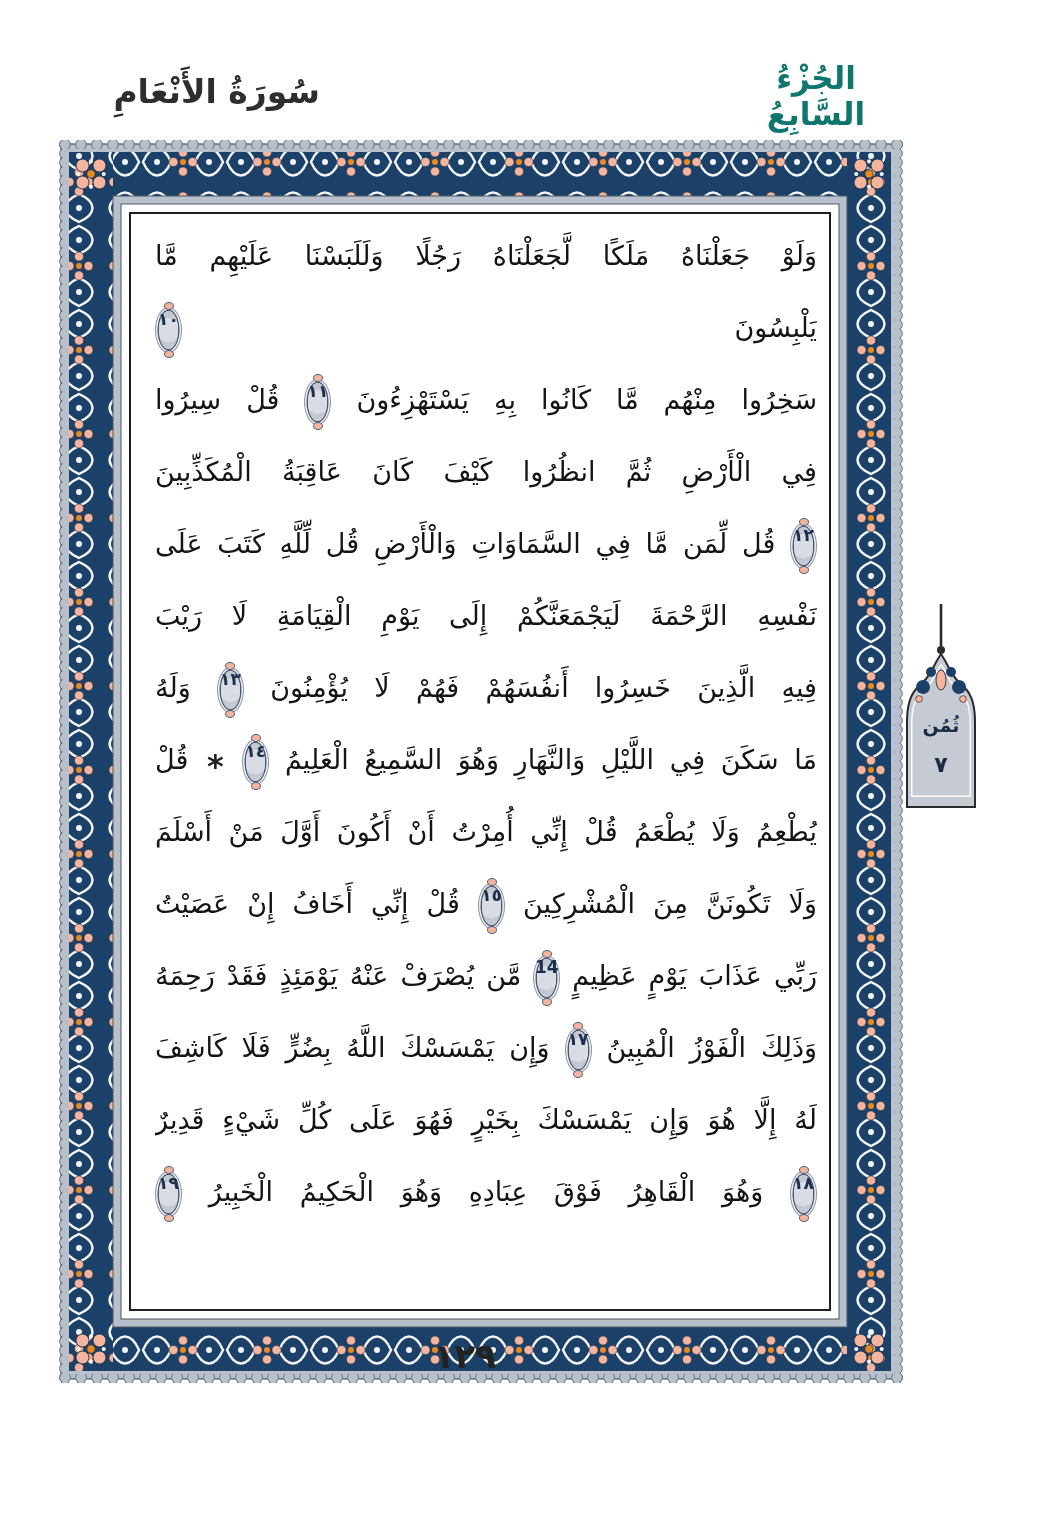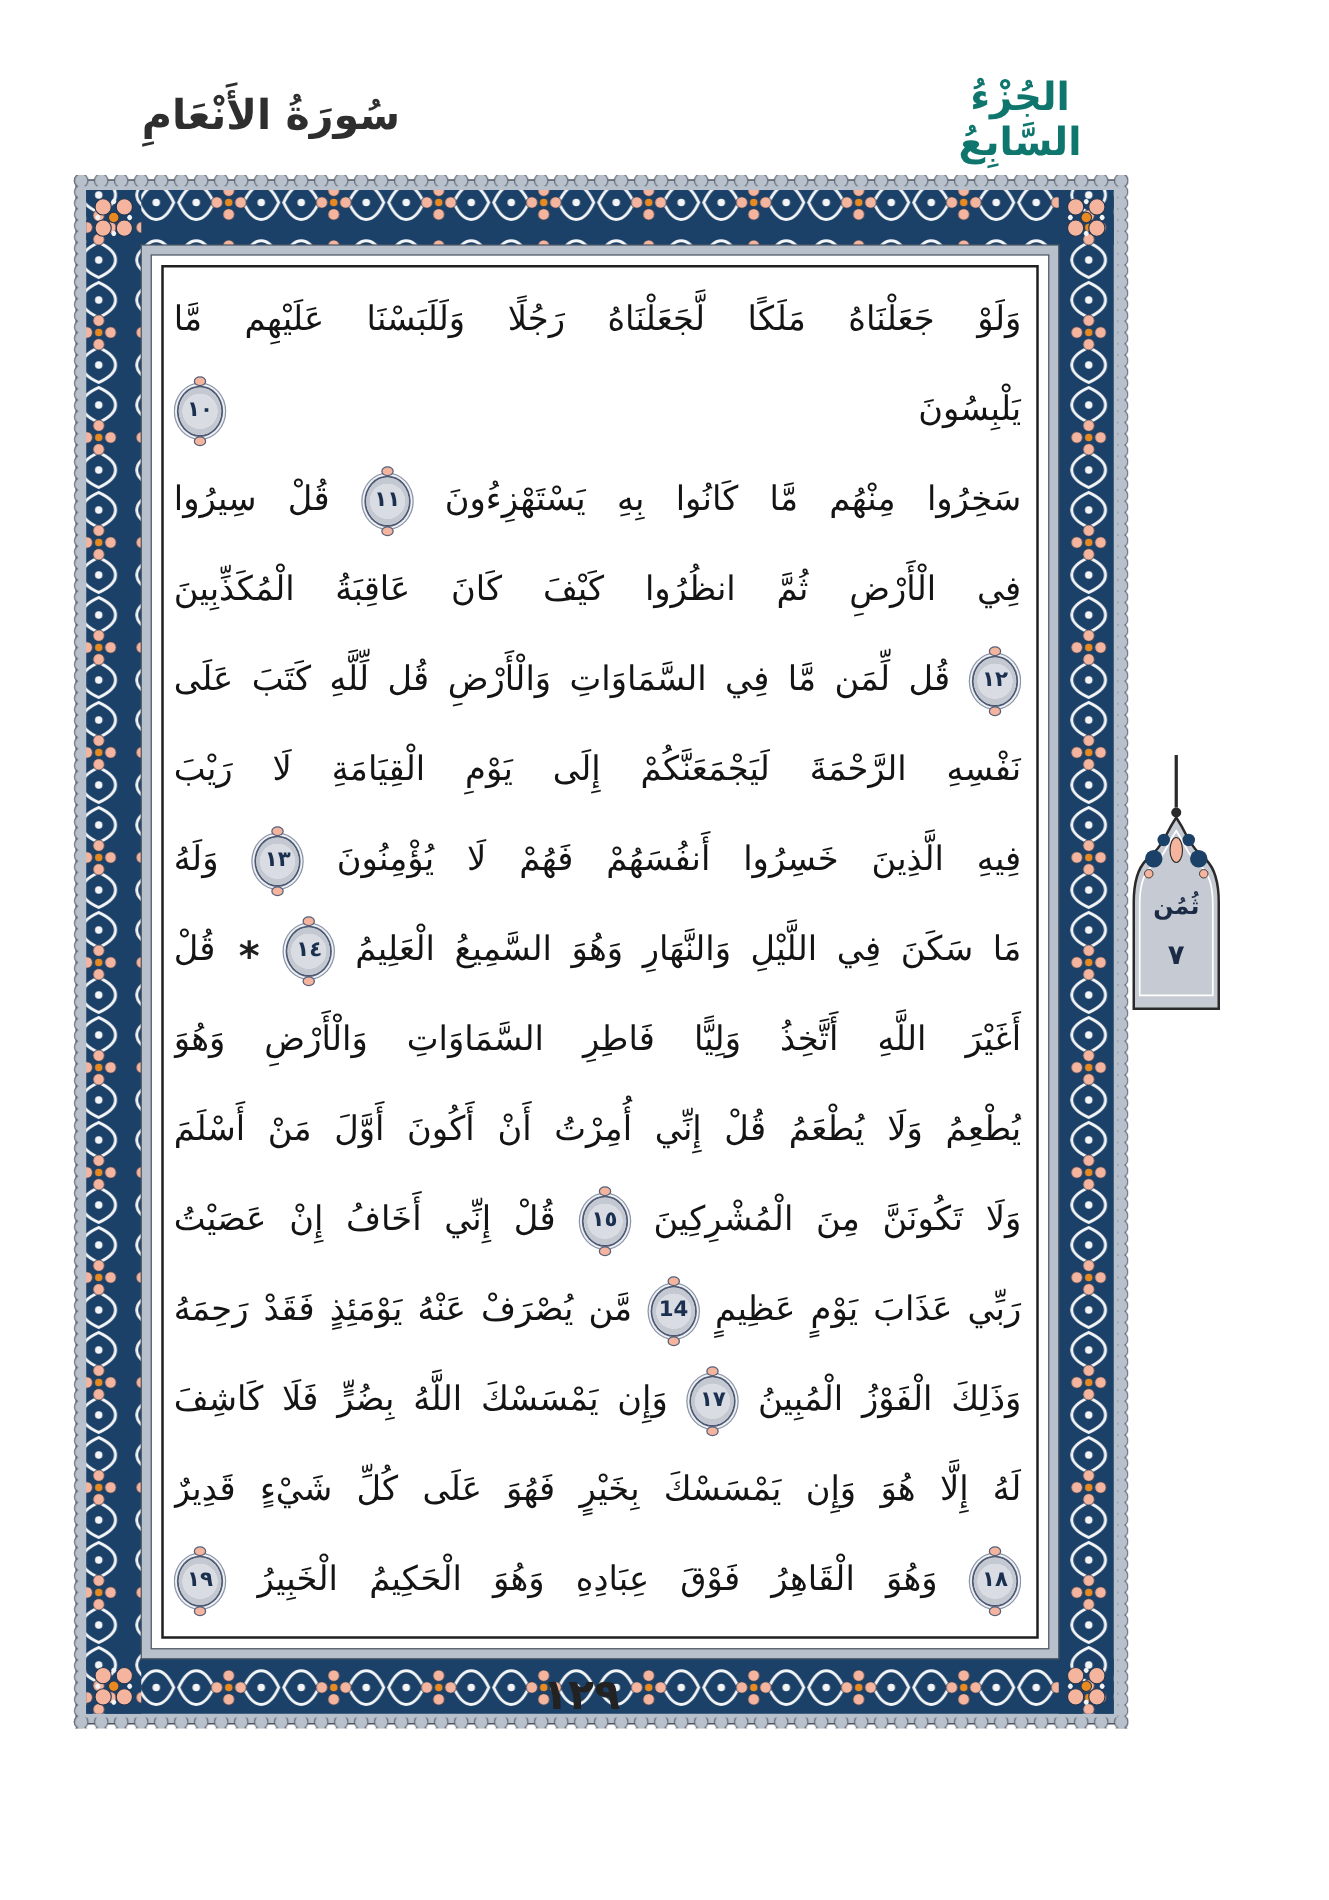--- a/index.html
+++ b/index.html
@@ -22,34 +22,34 @@
     font-size:31px;font-weight:600;color:#0f766e;
   }
   
   .ornament-frame{position:absolute;left:57px;top:140px;width:846px;height:1243px;}
   .border-svg{position:absolute;left:0;top:0;}
   
   .text-area{
     position:absolute;left:72px;top:72px;width:702px;height:1099px;
     border:2px solid #1f1f1f;background:#ffffff;
     box-sizing:border-box;
-    padding:6px 12px 4px 8px;
+    padding:6px 12px 4px 24px;
     direction:rtl;
   }
   .qline{
     height:72px;line-height:72px;
     text-align:justify;text-align-last:justify;
     font-size:27px;color:#141414;
     overflow:hidden;white-space:normal;
   }
   .qtext{letter-spacing:0.2px;}
   .verse-marker{
     position:relative;
-    display:inline-flex;align-items:center;justify-content:center;
-    width:34px;height:38px;border-radius:50%;
+    display:inline-flex;align-items:flex-start;justify-content:center;
+    width:19px;height:38px;border-radius:50%;
     background:radial-gradient(circle,#d9dde3 55%,#c3c8d1 56%);
     box-shadow:0 0 0 1.5px #4e5a74, 0 0 0 3px #eef1f4, 0 0 0 4px #8b94a6;
     vertical-align:middle;margin:10px 4px;
   }
   .verse-marker::before,
   .verse-marker::after{
     content:"";position:absolute;left:50%;margin-left:-5px;
     width:10px;height:8px;border-radius:50%;
     background:#f4b49d;border:1px solid #55607a;box-sizing:border-box;
   }
@@ -161,21 +161,20 @@
         <div class="qline"><span class="verse-marker">
             <span class="vnum">١٢</span>
           </span> <span class="qtext">قُل لِّمَن مَّا فِي السَّمَاوَاتِ وَالْأَرْضِ قُل لِّلَّهِ كَتَبَ عَلَى</span></div>
         <div class="qline"><span class="qtext">نَفْسِهِ الرَّحْمَةَ لَيَجْمَعَنَّكُمْ إِلَى يَوْمِ الْقِيَامَةِ لَا رَيْبَ</span></div>
         <div class="qline"><span class="qtext">فِيهِ الَّذِينَ خَسِرُوا أَنفُسَهُمْ فَهُمْ لَا يُؤْمِنُونَ</span> <span class="verse-marker">
             <span class="vnum">١٣</span>
           </span> <span class="qtext">وَلَهُ</span></div>
         <div class="qline"><span class="qtext">مَا سَكَنَ فِي اللَّيْلِ وَالنَّهَارِ وَهُوَ السَّمِيعُ الْعَلِيمُ</span> <span class="verse-marker">
             <span class="vnum">١٤</span>
           </span> <span class="hizb-star">*</span> <span class="qtext">قُلْ</span></div>
-        <div class="qline"><span class="qtext">أَغَيْرَ اللَّهِ أَتَّخِذُ وَلِيًّا فَاطِرِ السَّمَاوَاتِ وَالْأَرْضِ وَهُوَ</span></div>
         <div class="qline"><span class="qtext">يُطْعِمُ وَلَا يُطْعَمُ قُلْ إِنِّي أُمِرْتُ أَنْ أَكُونَ أَوَّلَ مَنْ أَسْلَمَ</span></div>
         <div class="qline"><span class="qtext">وَلَا تَكُونَنَّ مِنَ الْمُشْرِكِينَ</span> <span class="verse-marker">
             <span class="vnum">١٥</span>
           </span> <span class="qtext">قُلْ إِنِّي أَخَافُ إِنْ عَصَيْتُ</span></div>
         <div class="qline"><span class="qtext">رَبِّي عَذَابَ يَوْمٍ عَظِيمٍ</span> <span class="verse-marker">
             <span class="vnum">14</span>
           </span> <span class="qtext">مَّن يُصْرَفْ عَنْهُ يَوْمَئِذٍ فَقَدْ رَحِمَهُ</span></div>
         <div class="qline"><span class="qtext">وَذَلِكَ الْفَوْزُ الْمُبِينُ</span> <span class="verse-marker">
             <span class="vnum">١٧</span>
           </span> <span class="qtext">وَإِن يَمْسَسْكَ اللَّهُ بِضُرٍّ فَلَا كَاشِفَ</span></div>

